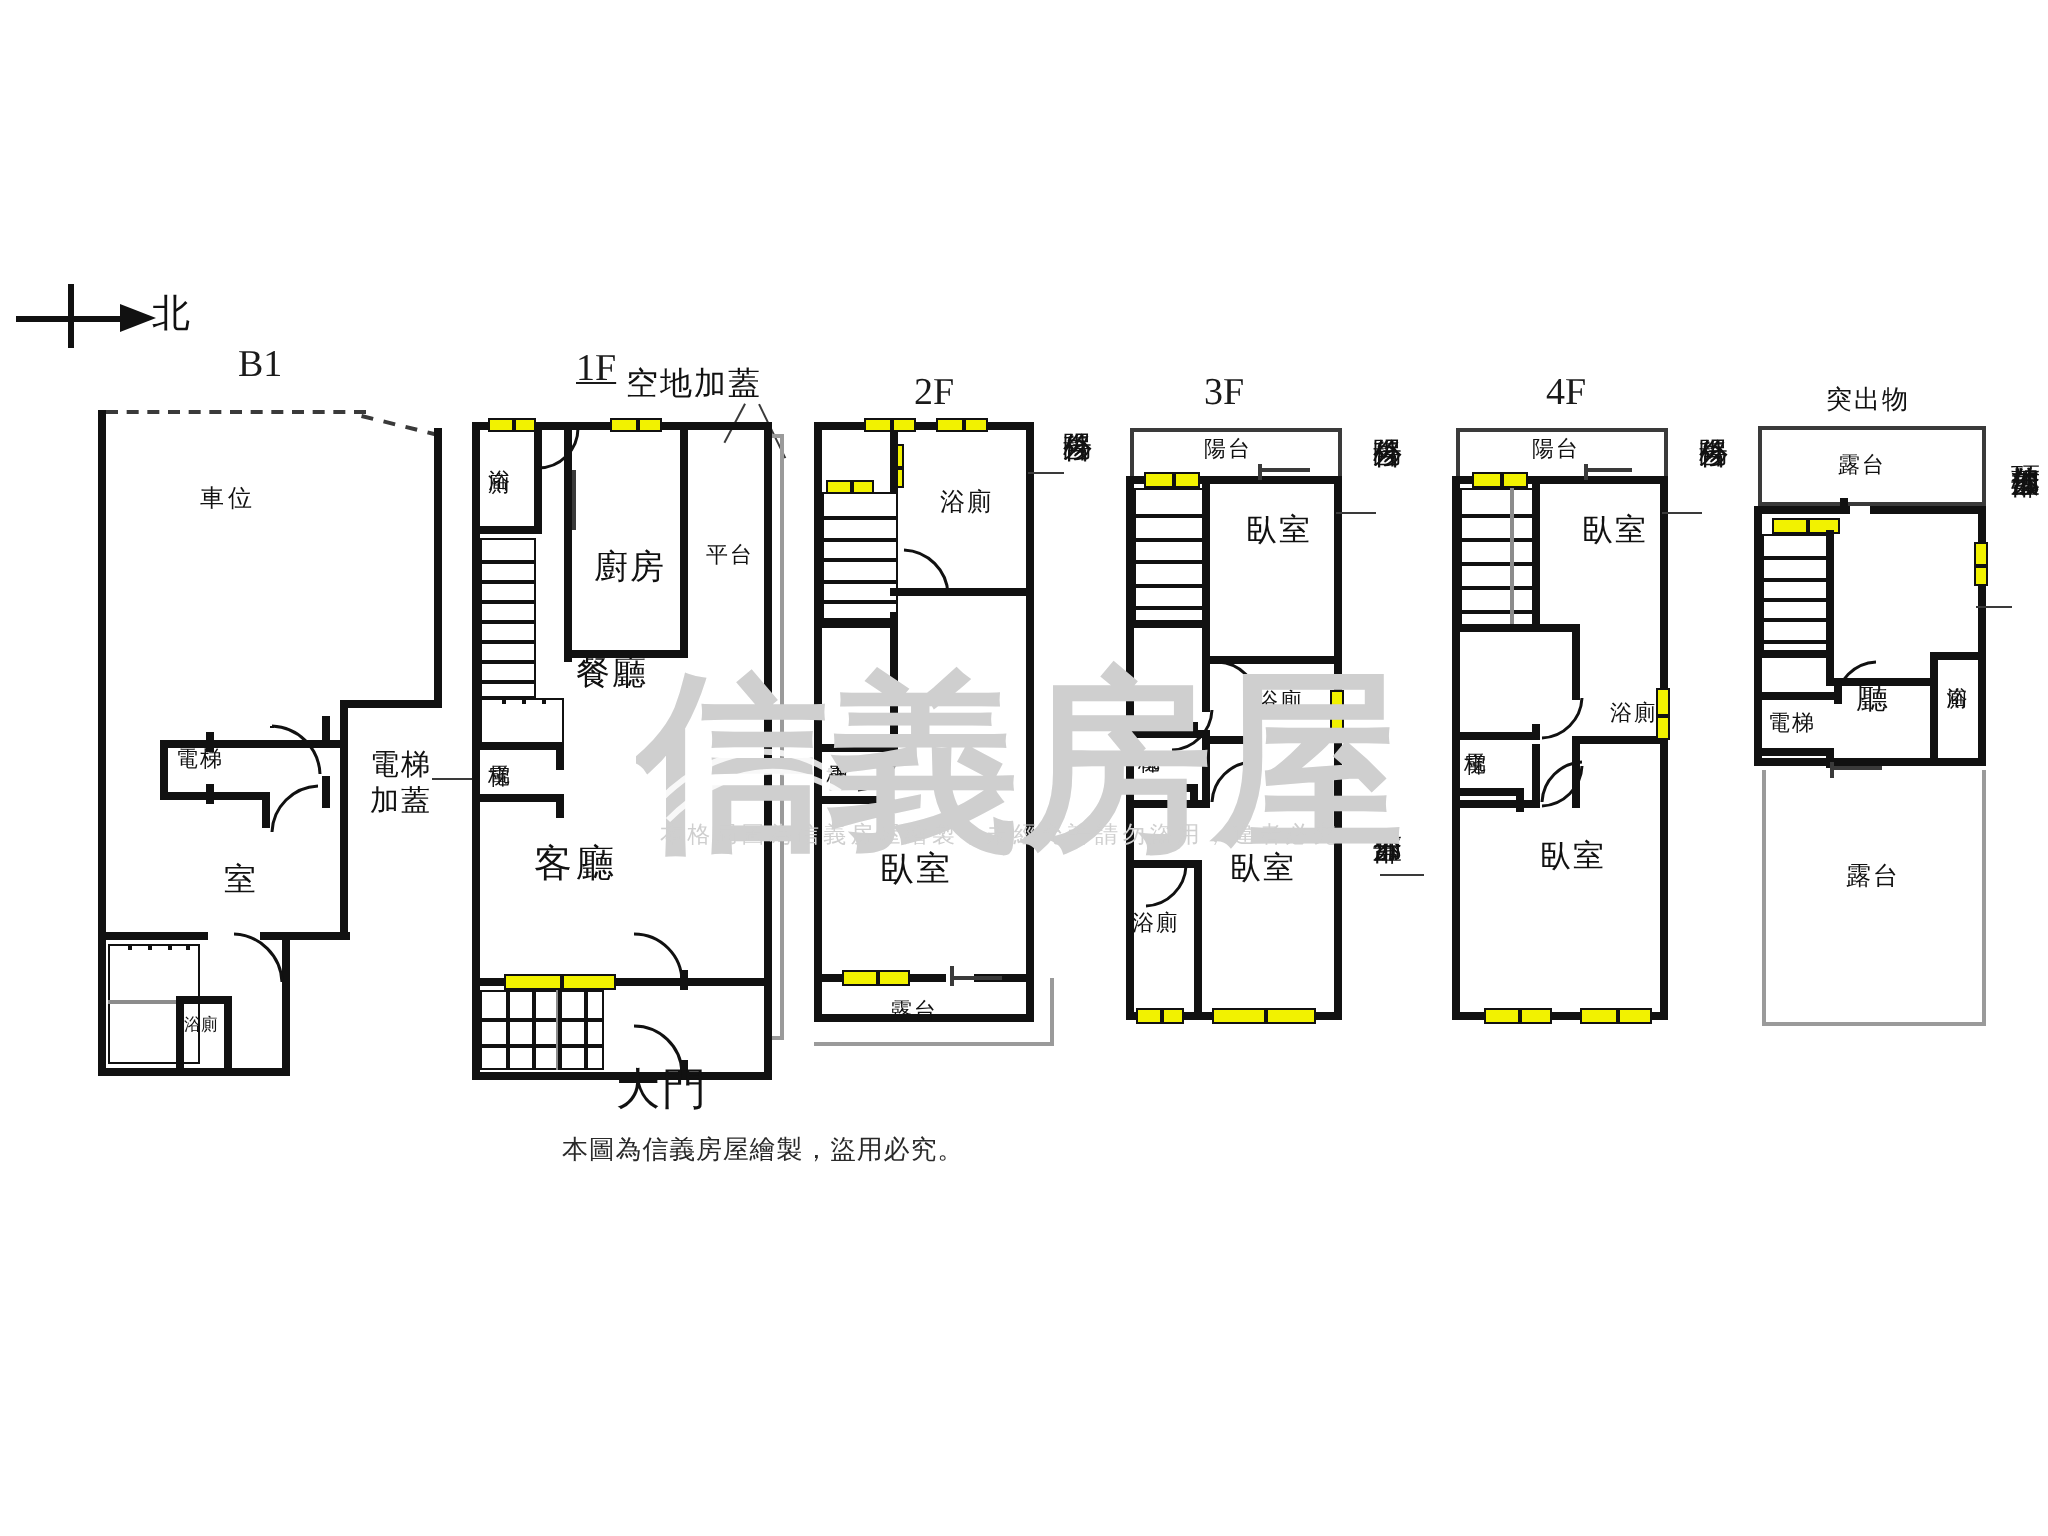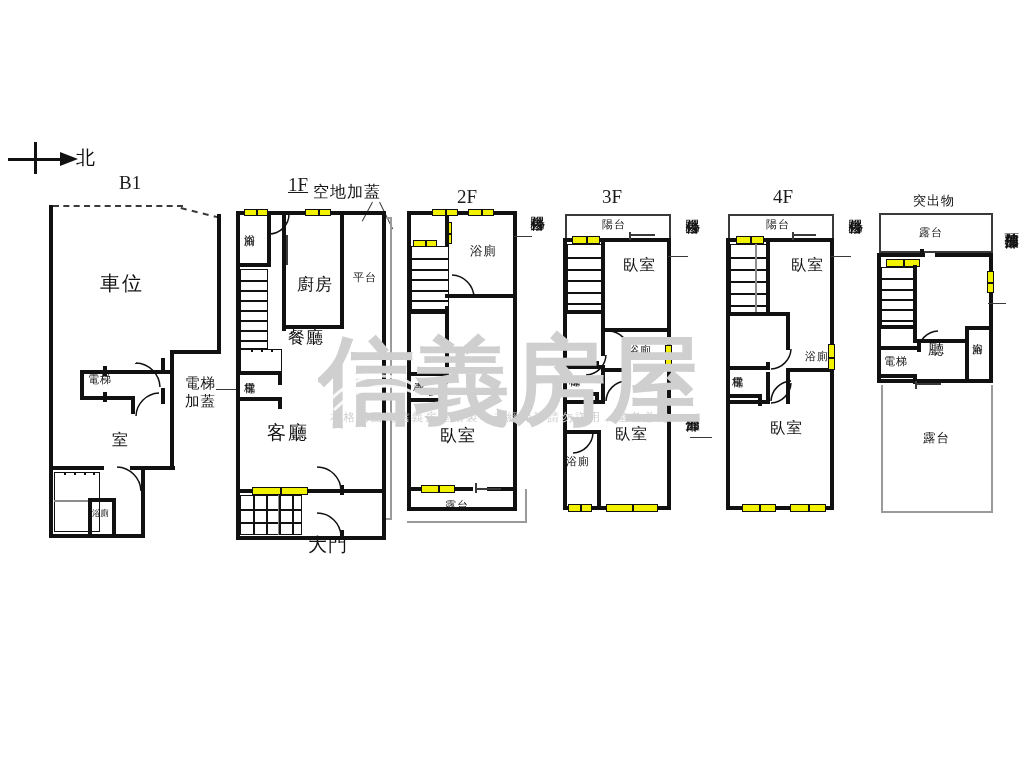--- a/index.html
+++ b/index.html
@@ -101,21 +101,21 @@
 
     <div class="wall" style="left:88px;top:498px;width:4px;height:40px;"></div>
     <div class="wall" style="left:88px;top:498px;width:28px;height:4px;"></div>
     <div class="wall" style="left:112px;top:498px;width:4px;height:40px;"></div>
     <div class="door" style="left:116px;top:466px;">
       <svg width="26" height="26" viewBox="0 0 26 26">
           <path d="M1,1 A25,25 0 0 1 25,25" fill="none" stroke="#111" stroke-width="1.5"></path>
         </svg>
     </div>
 
-    <div class="lbl cjk" style="left:100px;top:273px;font-size:20px;letter-spacing:2px;">車位</div>
+    <div class="lbl cjk" style="left:100px;top:243px;font-size:12px;letter-spacing:2px;">車位</div>
     <div class="lbl cjk" style="left:88px;top:374px;font-size:11px;letter-spacing:1px;">電梯</div>
     <div class="lbl cjk" style="left:112px;top:432px;font-size:16px;">室</div>
     <div class="lbl cjk" style="left:92px;top:509px;font-size:8.5px;letter-spacing:0px;">浴廁</div>
   </div>
 
   <div>
     <div class="lbl cjk" style="left:185px;top:376px;font-size:14.5px;letter-spacing:1px;">電梯</div>
     <div class="lbl cjk" style="left:185px;top:394px;font-size:14.5px;letter-spacing:1px;">加蓋</div>
     <div class="thin" style="left:216px;top:389px;width:22px;height:1.4px;"></div>
   </div>
@@ -201,21 +201,21 @@
         </svg>
     </div>
     <div class="wall" style="left:340px;top:530px;width:4px;height:8px;"></div>
 
     <div class="lbl cjk" style="left:243px;top:226px;font-size:11px;writing-mode:vertical-rl;text-orientation:upright;line-height:1.05;">浴廁</div>
     <div class="lbl cjk" style="left:297px;top:276px;font-size:17px;letter-spacing:1px;">廚房</div>
     <div class="lbl cjk" style="left:353px;top:272px;font-size:11px;letter-spacing:1px;">平台</div>
     <div class="lbl cjk" style="left:288px;top:329px;font-size:17px;letter-spacing:1px;">餐廳</div>
     <div class="lbl cjk" style="left:243px;top:374px;font-size:11px;writing-mode:vertical-rl;text-orientation:upright;line-height:1.05;">電梯</div>
     <div class="lbl cjk" style="left:267px;top:423px;font-size:19px;letter-spacing:2px;">客廳</div>
-    <div class="lbl cjk" style="left:308px;top:535px;font-size:19px;letter-spacing:1px;text-align:center;">大門</div>
+    <div class="lbl cjk" style="left:308px;top:535px;font-size:22px;letter-spacing:1px;text-align:center;">大門</div>
   </div>
 
   <div class="floortag" style="left:457px;top:186px;">2F</div>
 
   <div>
     <div class="wall" style="left:407px;top:211px;width:4px;height:300px;"></div>
     <div class="wall" style="left:407px;top:211px;width:110px;height:4px;"></div>
     <div class="wall" style="left:513px;top:211px;width:4px;height:300px;"></div>
     <div class="wall" style="left:407px;top:507px;width:110px;height:4px;"></div>
 
@@ -494,15 +494,16 @@
       <g fill="#cfcfcf" font-family="DejaVu Sans, Liberation Sans, sans-serif" font-size="96" font-weight="bold">
         <text x="0" y="84">信義房屋</text>
       </g>
       <path d="M12,70 C40,42 72,40 98,56" fill="none" stroke="#ffffff" stroke-width="3" opacity=".85"></path>
       <path d="M16,80 C44,52 76,50 102,66" fill="none" stroke="#ffffff" stroke-width="3" opacity=".85"></path>
     </svg>
   </div>
   <div id="wmtxt" class="cjk">本格局圖為信義房屋繪製，未經允許請勿盜用，違者必究</div>
 
   <div id="disc" class="cjk">
+    <div>本圖為信義房屋繪製，盜用必究。</div>
   </div>
 
 </div>
 
 </body></html>

